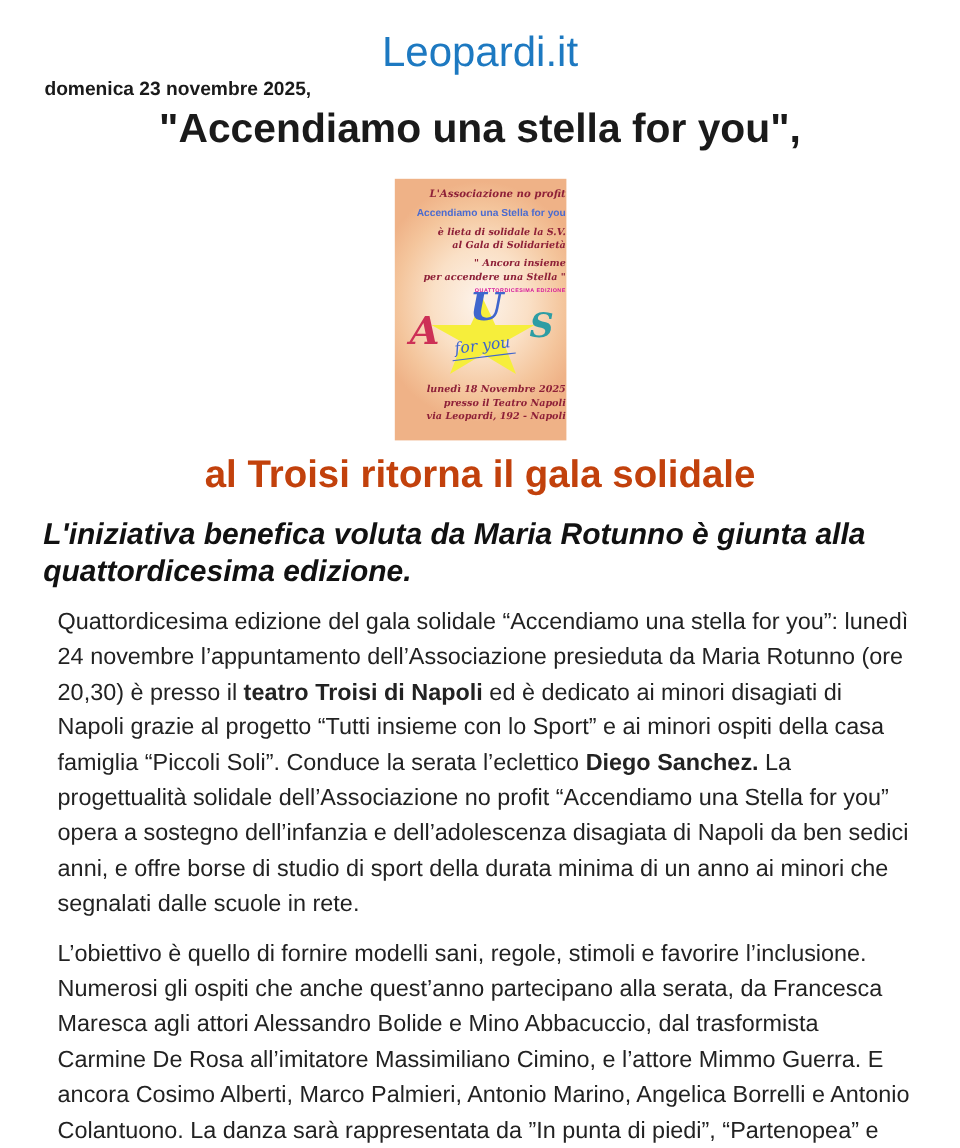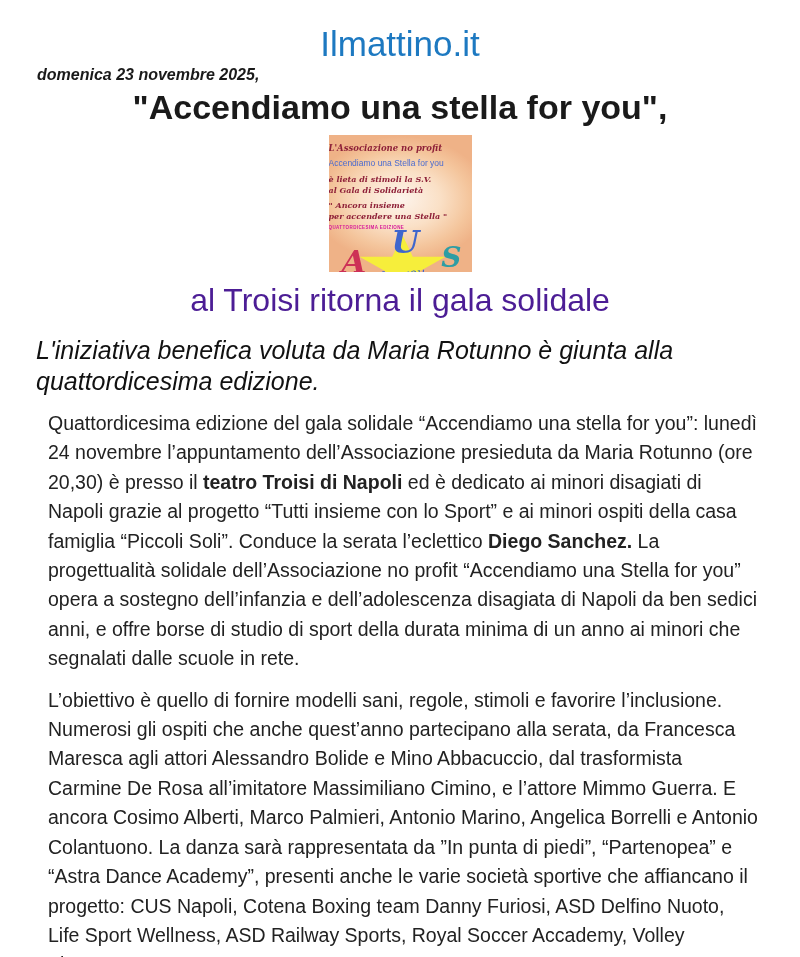--- a/index.html
+++ b/index.html
@@ -18,77 +18,77 @@
     font-size: 35px;
     font-weight: normal;
     color: #1d79c1;
     letter-spacing: 0px;
   }
   .date-line {
     margin: 2px 0 0 37px;
     font-size: 16px;
     font-weight: bold;
     color: #1a1a1a;
-    font-style: italic;
   }
   .headline-top {
     margin: 4px 0 0 0;
     text-align: center;
     font-size: 34px;
     font-weight: bold;
     color: #1a1a1a;
   }
   .headline-bottom {
     margin: 10px 0 0 0;
     text-align: center;
     font-size: 32px;
-    font-weight: normal;
-    color: #4c1d95;
+    font-weight: bold;
+    color: #c2410c;
   }
   .subhead {
     margin: 16px 36px 0 36px;
     font-size: 25px;
     line-height: 31px;
-    font-weight: normal;
+    font-weight: bold;
     font-style: italic;
     color: #111;
   }
   .article-body {
     margin: 8px 28px 0 36px;
     width: 737px;
     font-size: 19.5px;
     line-height: 29.4px;
     color: #222;
   }
   .article-body p { margin: 12px; }
   .article-body .b { font-weight: bold; }
 
   
   .flyer {
     position: relative;
-    width: 143px; height: 137px;
-    margin: 8px auto 0 auto;
+    width: 143px; height: 218px;
+    margin: 22px auto 0 auto;
     background:
       radial-gradient(ellipse 62% 46% at 50% 47%, #fdf4ec 0%, #fae0c6 45%, #f4c59c 78%, #efb287 100%);
     overflow: hidden;
-    text-align: left;
+    text-align: right;
   }
   .flyer .ln { display: block; }
   .f-maroon {
     color: #8e2038;
     font-family: "DejaVu Serif", serif;
     font-style: italic;
     font-weight: bold;
   }
   .f-line1 { font-size: 8.5px; margin-top: 8px; }
   .f-line2 {
     color: #4a6bd0;
     font-size: 8.5px;
     margin-top: 5px;
     font-family: "Liberation Sans", sans-serif;
+    font-weight: bold;
   }
   .f-line3 { font-size: 8px; margin-top: 6px; }
   .f-line4 { font-size: 8px; margin-top: 1px; font-style: italic; }
   .f-line5 { font-size: 8px; margin-top: 5px; }
   .f-line6 { font-size: 8px; margin-top: 1px; }
   .f-edition {
     color: #d6199a;
     font-size: 4.5px;
     font-weight: bold;
     letter-spacing: 0.4px;
@@ -121,45 +121,45 @@
     padding: 0 3px 1px 3px;
   }
   .f-date1 { font-size: 8px; margin-top: 2px; }
   .f-date2, .f-date3, .f-date4 { font-size: 8px; margin-top: 1px; }
 </style>
 </head>
 <body>
 
 <div class="page">
 
-  <h1 class="site-title">Ilmattino.it</h1>
+  <h1 class="site-title">Leopardi.it</h1>
 
   <div class="date-line">domenica 23 novembre 2025,</div>
 
   <h2 class="headline-top">"Accendiamo una stella for you",</h2>
 
   <div class="flyer">
     <span class="ln f-maroon f-line1">L'Associazione no profit</span>
     <span class="ln f-line2">Accendiamo una Stella for you</span>
-    <span class="ln f-maroon f-line3">è lieta di stimoli la S.V.</span>
+    <span class="ln f-maroon f-line3">è lieta di solidale la S.V.</span>
     <span class="ln f-maroon f-line4">al Gala di Solidarietà</span>
     <span class="ln f-maroon f-line5">" Ancora insieme</span>
     <span class="ln f-maroon f-line6">per accendere una Stella "</span>
     <span class="ln f-edition">QUATTORDICESIMA EDIZIONE</span>
 
     <div class="star-zone">
       <div class="star"></div>
       <span class="monogram-letter letter-a">A</span>
       <span class="monogram-letter letter-u">U</span>
       <span class="monogram-letter letter-s">S</span>
       <span class="for-you">for you</span>
     </div>
 
     <span class="ln f-maroon f-date1">lunedì 18 Novembre 2025</span>
-    <span class="ln f-maroon f-date2">presso il Teatro Troisi</span>
+    <span class="ln f-maroon f-date2">presso il Teatro Napoli</span>
     <span class="ln f-maroon f-date3">via Leopardi, 192 - Napoli</span>
 
   </div>
 
   <h2 class="headline-bottom">al Troisi ritorna il gala solidale</h2>
 
   <p class="subhead">L'iniziativa benefica voluta da Maria Rotunno è giunta alla quattordicesima edizione.</p>
 
   <div class="article-body" id="article-body">
       <p><span>Quattordicesima edizione del gala solidale “Accendiamo una stella for you”: lunedì 24 novembre l’appuntamento dell’Associazione presieduta da Maria Rotunno (ore 20,30) è presso il </span><span class="b">teatro Troisi di Napoli</span><span> ed è dedicato ai minori disagiati di Napoli grazie al progetto “Tutti insieme con lo Sport” e ai minori ospiti della casa famiglia “Piccoli Soli”.  Conduce la serata l’eclettico </span><span class="b">Diego Sanchez.</span><span> La progettualità solidale dell’Associazione no profit “Accendiamo una Stella for you” opera a sostegno dell’infanzia e dell’adolescenza disagiata di Napoli da ben sedici anni, e offre borse di studio di sport della durata minima di un anno ai minori che segnalati dalle scuole in rete.</span></p>

